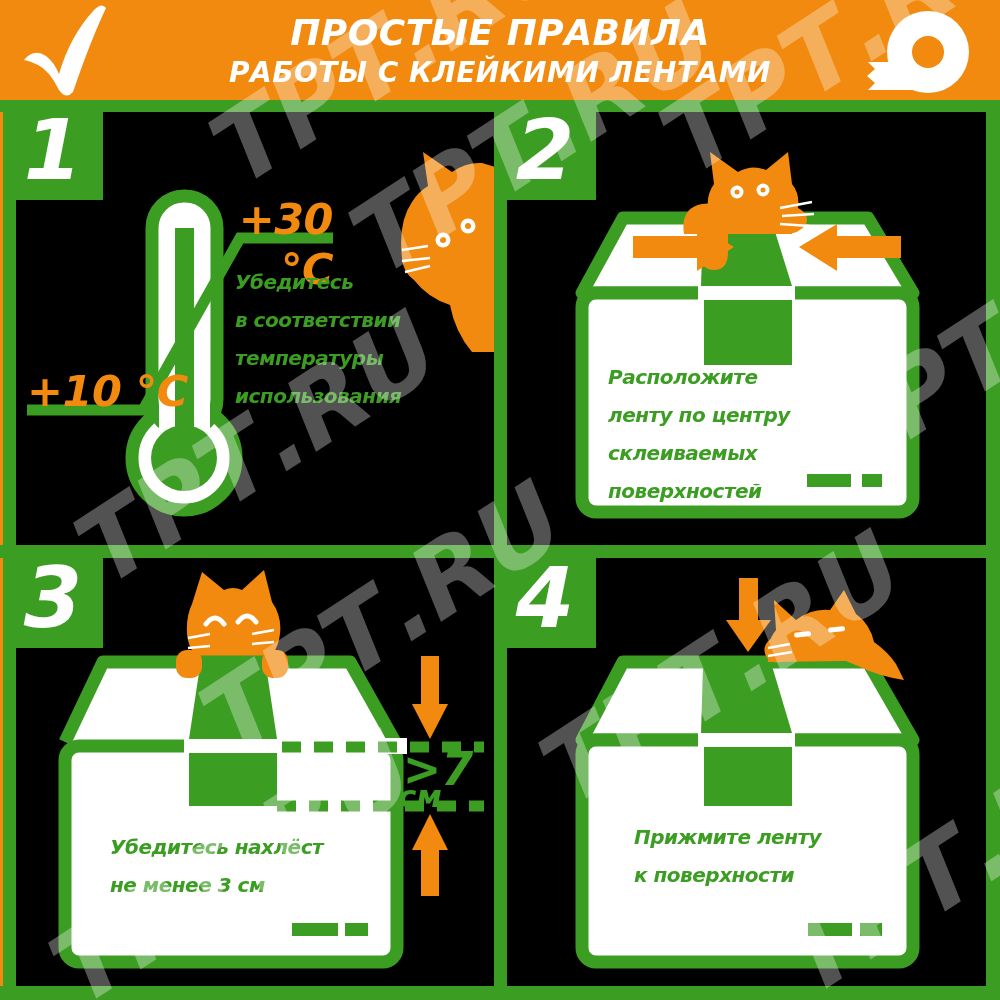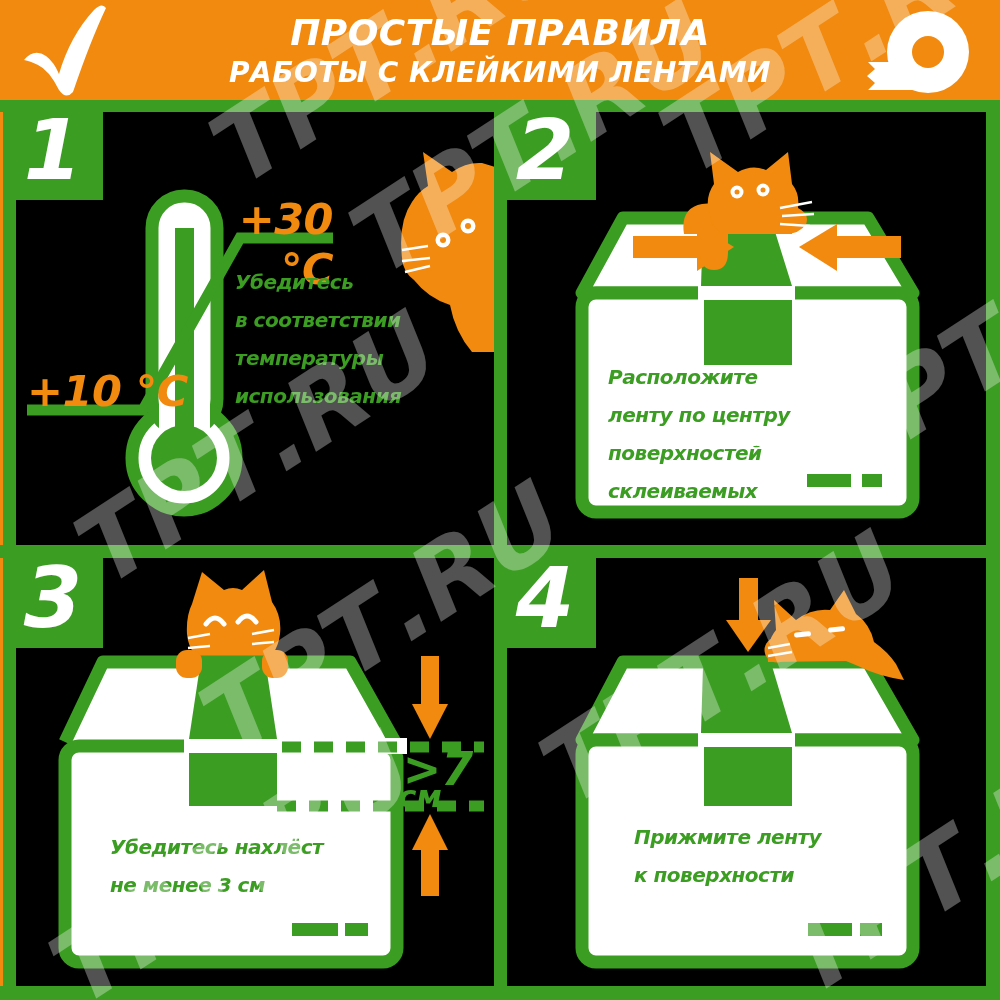--- a/index.html
+++ b/index.html
@@ -164,22 +164,22 @@
   <div class="abs ptext" style="left:235px;top:263px">
     <div>Убедитесь</div>
     <div>в соответствии</div>
     <div>температуры</div>
     <div>использования</div>
   </div>
 
   <div class="abs ptext" style="left:608px;top:358px">
     <div>Расположите</div>
     <div>ленту по центру</div>
+    <div>склеиваемых</div>
     <div>поверхностей</div>
-    <div>склеиваемых</div>
   </div>
 
   <div class="abs ptext" style="left:110px;top:828px">
     <div>Убедитесь нахлёст</div>
     <div>не менее 3 см</div>
   </div>
   <div class="abs" id="measure-val" style="left:398px;top:742px">&gt;7</div>
   <div class="abs" id="measure-unit" style="left:398px;top:778px">см</div>
 
   <div class="abs ptext" style="left:634px;top:818px">

